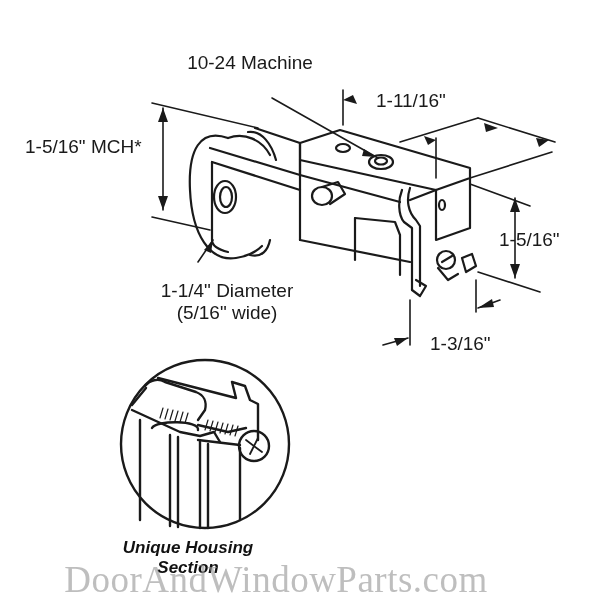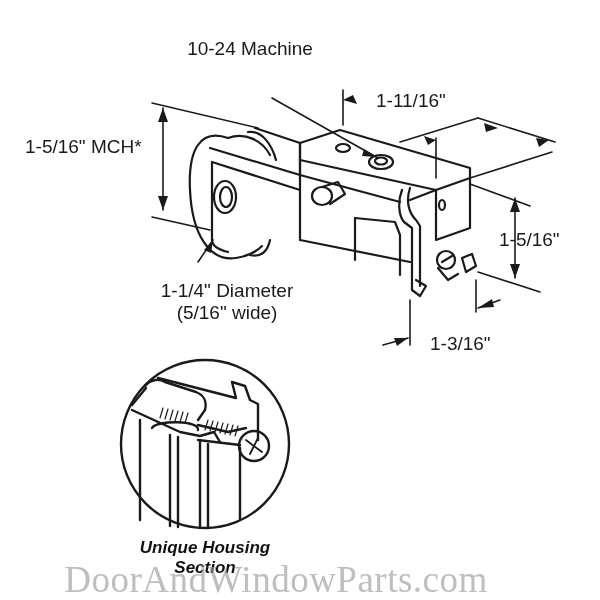--- a/index.html
+++ b/index.html
@@ -152,36 +152,36 @@
         <circle cx="254" cy="446" r="15"></circle>
         <path d="M246,440 L262,452 M250,454 L258,438" stroke-width="1.8"></path>
         <g stroke-width="1.2">
           <path d="M160,418 L163,408 M165,419 L168,409 M170,420 L173,410 M175,421 L178,411 M180,422 L183,412 M185,423 L188,413"></path>
           <path d="M205,430 L208,420 M210,431 L213,421 M215,432 L218,422 M220,433 L223,423 M225,434 L228,424 M230,435 L233,425 M235,436 L238,426"></path>
         </g>
       </g>
     </g>
   </svg>
 
-  <div class="lbl center" style="left:170px; top:38px; width:160px;">
+  <div class="lbl center" style="left:170px; top:52px; width:160px;">
     <div>10-24 Machine</div>
   </div>
 
   <div class="lbl" style="left:25px; top:136px;">1-5/16" MCH*</div>
 
   <div class="lbl" style="left:376px; top:90px;">1-11/16"</div>
 
   <div class="lbl" style="left:499px; top:229px;">1-5/16"</div>
 
   <div class="lbl" style="left:430px; top:333px;">1-3/16"</div>
 
   <div class="lbl center" style="left:122px; top:280px; width:210px;">
     <div>1-1/4" Diameter</div>
     <div>(5/16" wide)</div>
   </div>
 
-  <div class="inset-cap" style="left:105px; top:538px; width:200px;">
+  <div class="inset-cap" style="left:88px; top:538px; width:200px;">
     <div>Unique Housing</div>
     <div>Section</div>
   </div>
 
   <div class="watermark">DoorAndWindowParts.com</div>
 </div>
 
 </body></html>

